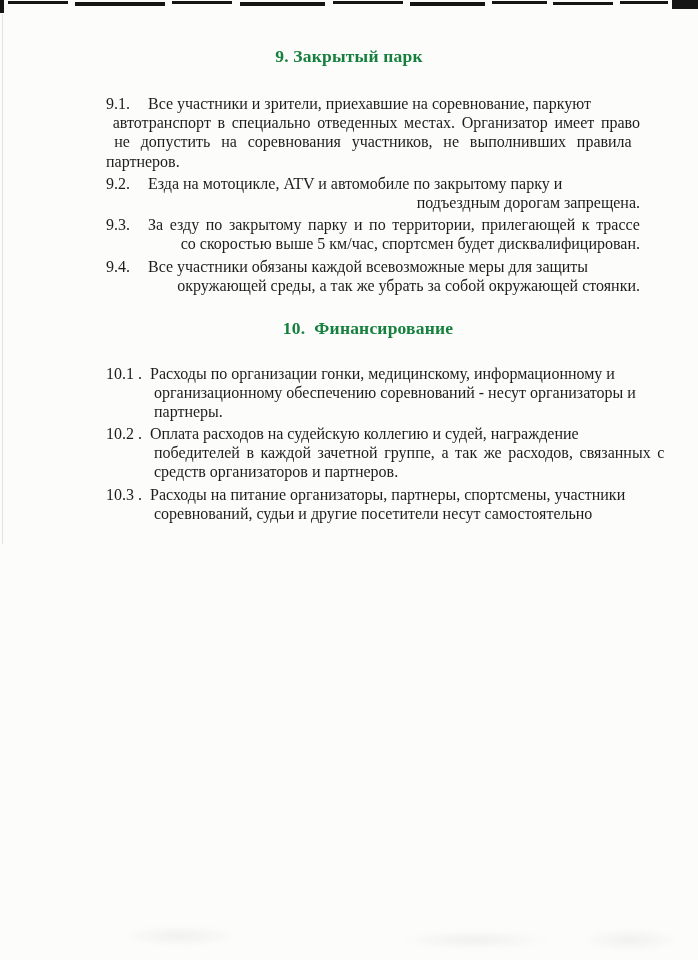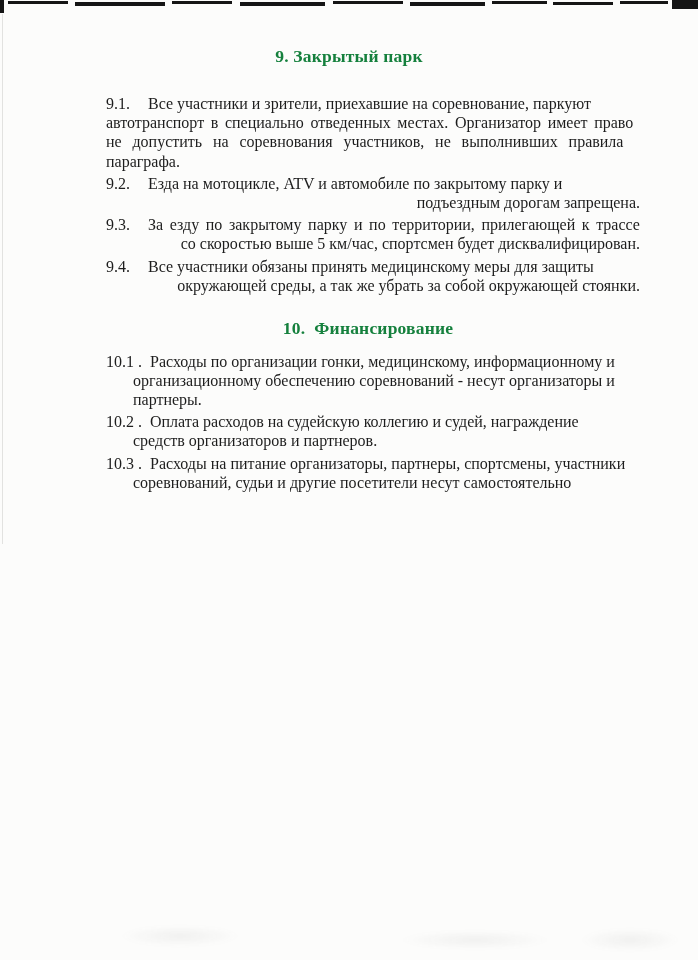--- a/index.html
+++ b/index.html
@@ -37,34 +37,34 @@
   }
   #sec9-title  { top: 46px; }
   #sec10-title { top: 318px; padding-left: 38px; }
   
   .list {
     position: absolute; left: 106px; width: 534px;
     font-size: 16px;
     color: #1d1d1d;
   }
   #sec9-list  { top: 86px;  line-height: 19.2px; margin-top: 8px; }
-  #sec10-list { top: 353px; line-height: 18.8px; }
+  #sec10-list { top: 365px; line-height: 18.8px; }
   .item { margin-top: 3px; }
   .item:first-child { margin-top: 0; }
   #sec10-list .item { margin-top: 4px; }
   #sec10-list .item:first-child { margin-top: 0; }
   .line { white-space: nowrap; }
   .marker { display: inline-block; }
   .sec9 .marker  { width: 42px; }
   .sec10 .marker { width: 44px; }
   .cont9  { margin-left: 42px; text-align: right; }
-  .cont10 { margin-left: 27px; }
+  .cont10 { margin-left: 48px; }
   .flush  { margin-left: 0; }
-  .jsm { word-spacing: 2.6px; }   
-  .jlg { word-spacing: 6.8px; }   
+  .jsm { word-spacing: 2.6px; text-align: right; }   
+  .jlg { word-spacing: 6.8px; text-align: center; }   
 </style>
 </head>
 <body>
 
 <div class="page">
 
   <div>
     <div class="seg" style="left:0；top:0;width:4px;height:13px;"></div>
     <div class="seg" style="left:8px;top:1px;width:60px;height:3px;"></div>
     <div class="seg" style="left:75px;top:2px;width:90px;height:4px;"></div>
@@ -80,46 +80,47 @@
 
   <div class="left-edge"></div>
 
   <div id="sec9-title" class="sec-title">9. Закрытый парк</div>
 
   <div id="sec9-list" class="list sec9">
     <div class="item">
       <div class="line"><span class="marker">9.1.</span><span>Все участники и зрители, приехавшие на соревнование, паркуют</span></div>
       <div class="line flush jsm">автотранспорт в специально отведенных местах. Организатор имеет право</div>
       <div class="line flush jlg">не допустить на соревнования участников, не выполнивших правила</div>
-      <div class="line flush">параграфа.</div>
+      <div class="line flush">партнеров.</div>
     </div>
     <div class="item">
       <div class="line"><span class="marker">9.2.</span><span>Езда на мотоцикле, ATV и автомобиле по закрытому парку и</span></div>
       <div class="line cont9">подъездным дорогам запрещена.</div>
     </div>
     <div class="item">
       <div class="line"><span class="marker">9.3.</span><span class="jsm">За езду по закрытому парку и по территории, прилегающей к трассе</span></div>
       <div class="line cont9">со скоростью выше 5 км/час, спортсмен будет дисквалифицирован.</div>
     </div>
     <div class="item">
-      <div class="line"><span class="marker">9.4.</span><span>Все участники обязаны принять медицинскому меры для защиты</span></div>
+      <div class="line"><span class="marker">9.4.</span><span>Все участники обязаны каждой всевозможные меры для защиты</span></div>
       <div class="line cont9">окружающей среды, а так же убрать за собой окружающей стоянки.</div>
     </div>
   </div>
 
   <div id="sec10-title" class="sec-title">10.&nbsp; Финансирование</div>
 
   <div id="sec10-list" class="list sec10">
     <div class="item">
       <div class="line"><span class="marker">10.1 .</span><span>Расходы по организации гонки, медицинскому, информационному и</span></div>
       <div class="line cont10">организационному обеспечению соревнований - несут организаторы и</div>
       <div class="line cont10">партнеры.</div>
     </div>
     <div class="item">
       <div class="line"><span class="marker">10.2 .</span><span>Оплата расходов на судейскую коллегию и судей, награждение</span></div>
+      <div class="line cont10 jsm">победителей в каждой зачетной группе, а так же расходов, связанных с</div>
       <div class="line cont10">средств организаторов и партнеров.</div>
     </div>
     <div class="item">
       <div class="line"><span class="marker">10.3 .</span><span>Расходы на питание организаторы, партнеры, спортсмены, участники</span></div>
       <div class="line cont10">соревнований, судьи и другие посетители несут самостоятельно</div>
     </div>
   </div>
 
   <div class="noise" style="left:120px;top:925px;width:120px;height:22px;"></div>
   <div class="noise" style="left:400px;top:930px;width:150px;height:20px;"></div>

